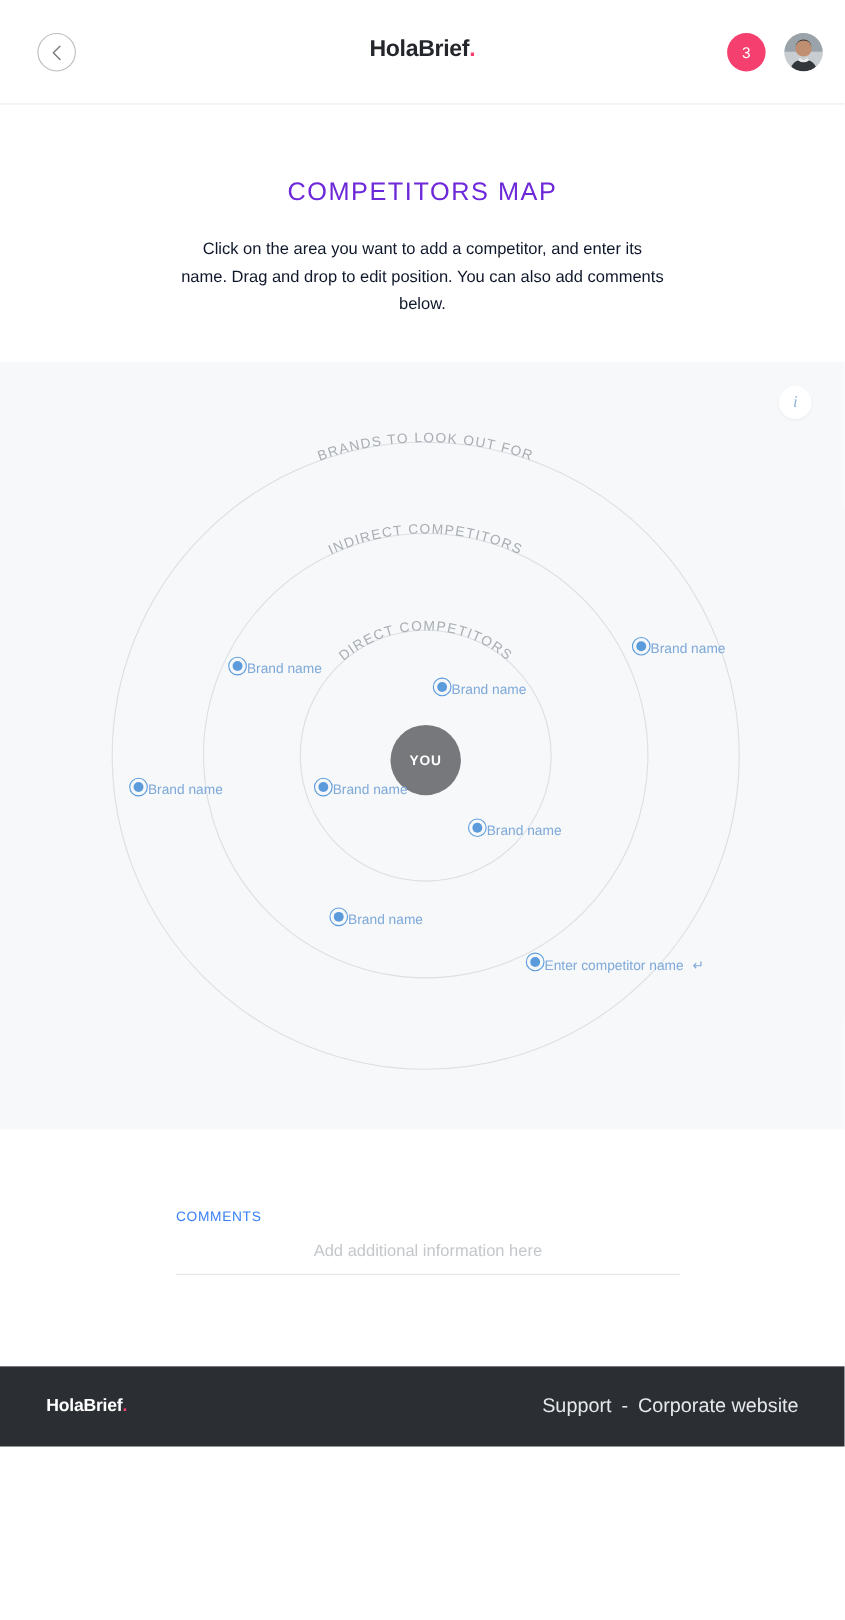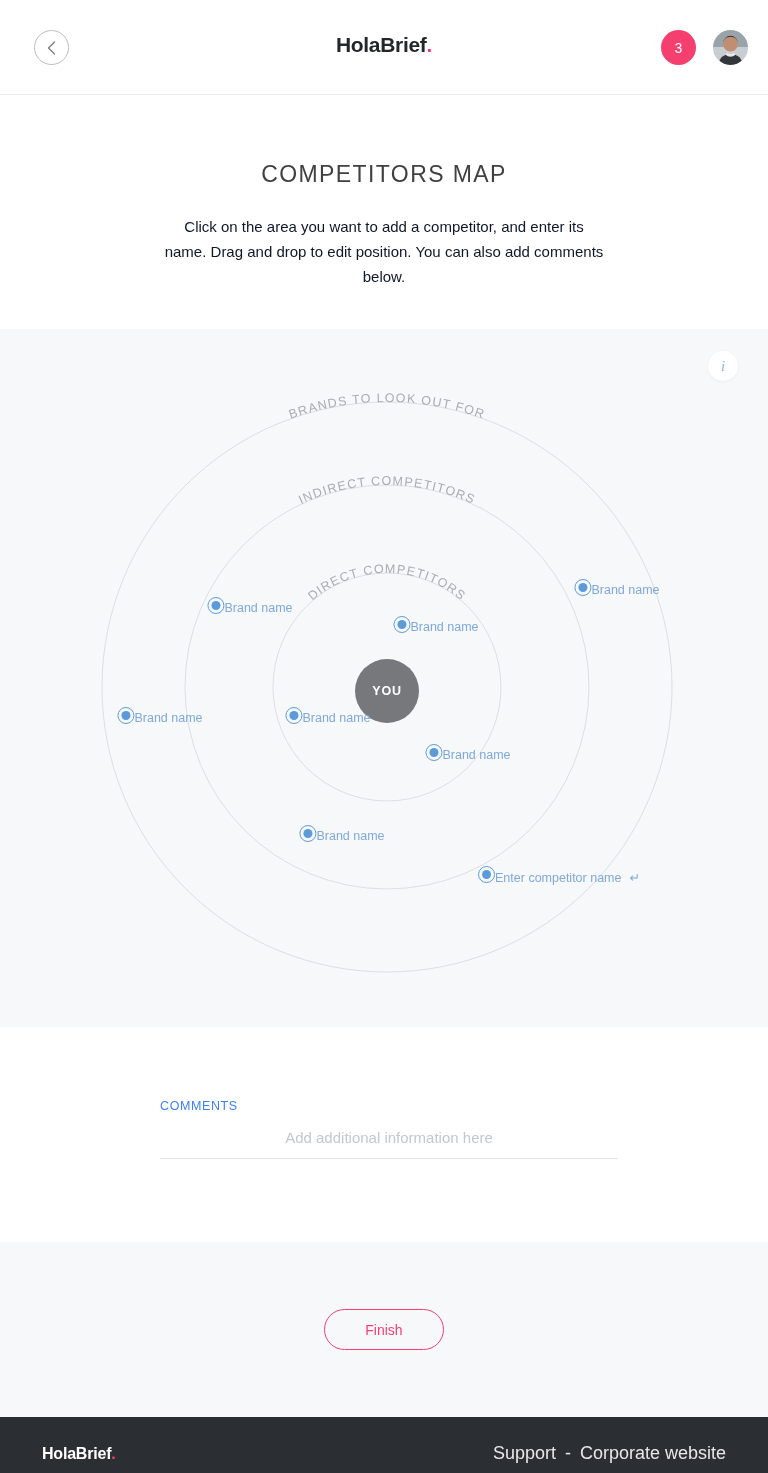--- a/index.html
+++ b/index.html
@@ -88,21 +88,21 @@
 
   
   .intro {
     padding-top: 66px;
     text-align: center;
     background: #ffffff;
   }
   .page-title {
     font-size: 23px;
     letter-spacing: 1.4px;
-    color: #404040;
+    color: #6d28d9;
     font-weight: normal;
   }
   .page-subtitle {
     margin: 26px auto 0;
     width: 440px;
     font-size: 15px;
     line-height: 25px;
     color: #0f172a;
   }
 
@@ -395,23 +395,20 @@
       </div>
   </div>
 
   <div class="comments-section">
     <div class="comments-wrap">
       <div class="comments-label">COMMENTS</div>
       <input class="comments-input" type="text" placeholder="Add additional information here" style="">
     </div>
   </div>
 
-  <div class="finish-section">
-    <button class="finish-button">Finish</button>
-  </div>
 
   <div class="footer">
     <div class="footer-logo">
       <span>HolaBrief</span><span class="dot">.</span>
     </div>
     <div class="footer-links">
       <a>Support</a>
       <span class="footer-sep">-</span>
       <a>Corporate website</a>
     </div>

